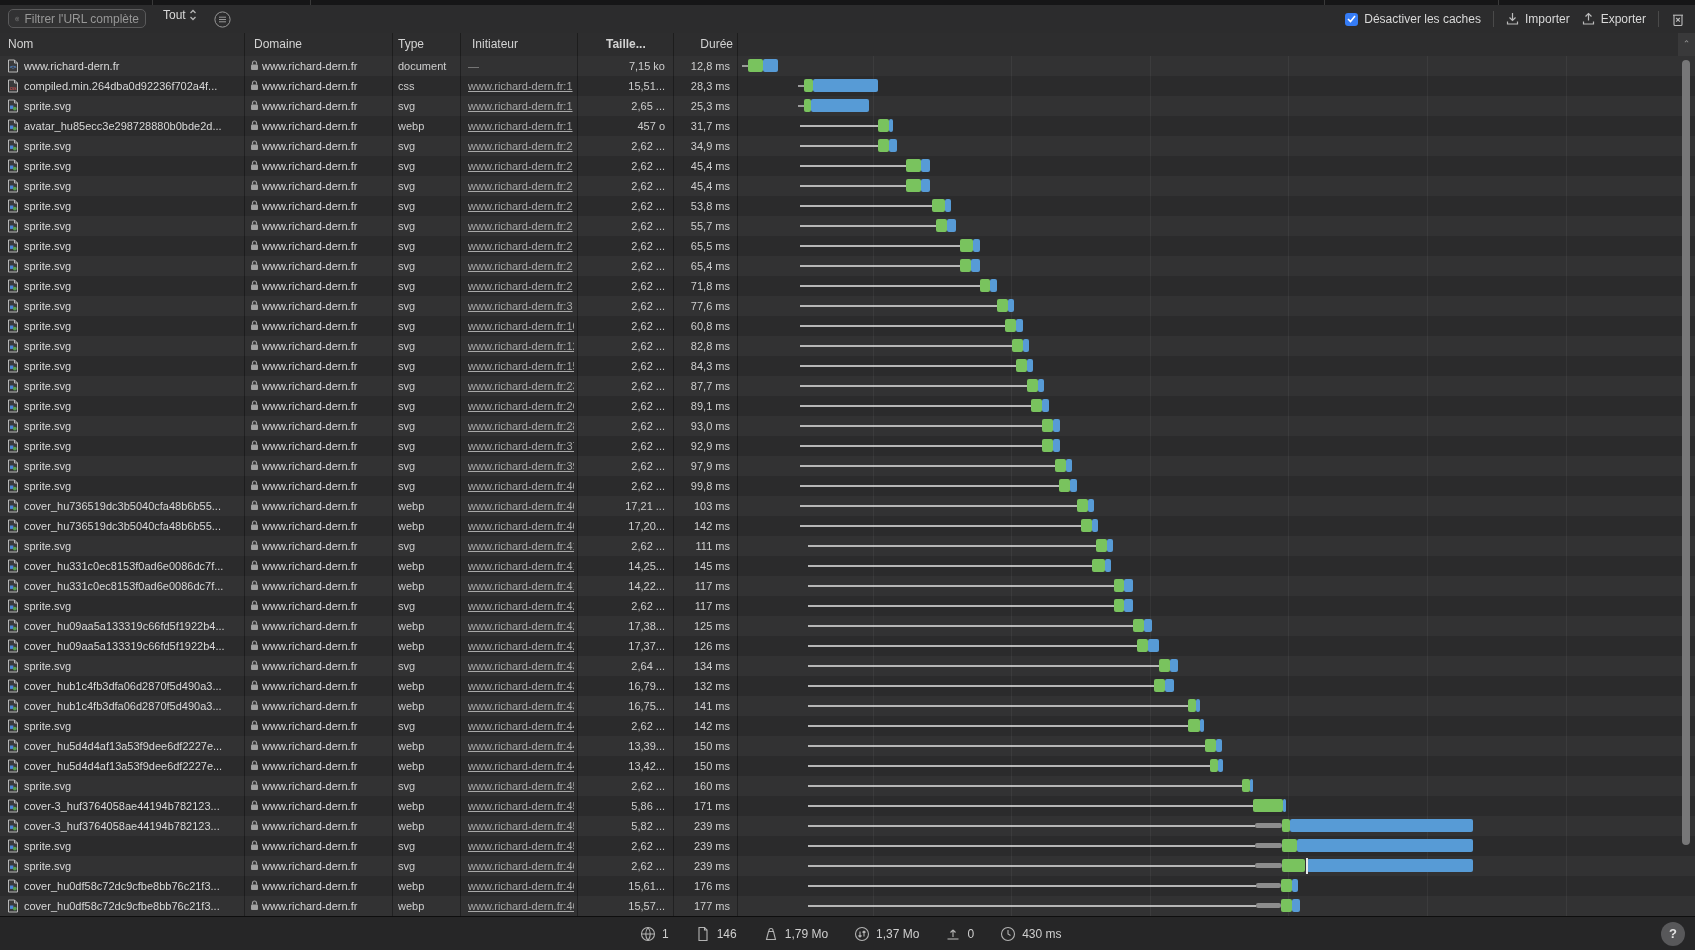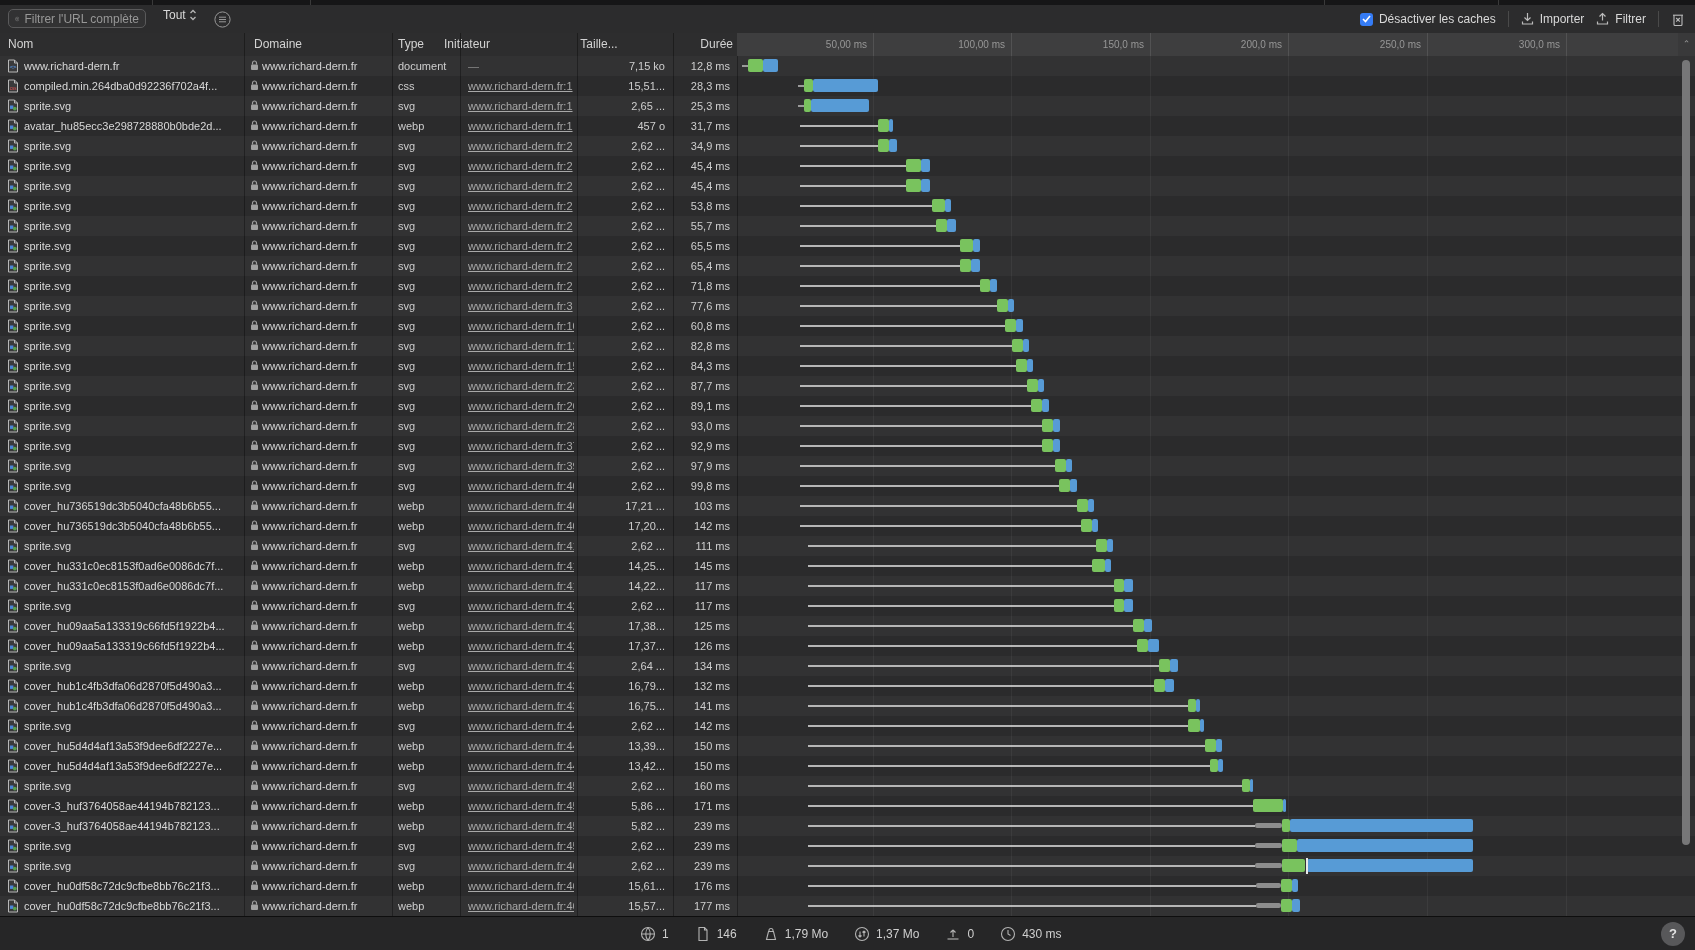--- a/index.html
+++ b/index.html
@@ -125,61 +125,47 @@
         <path d="M1.5 9.5 V12 H11.5 V9.5" fill="none" stroke="#bcbcbc" stroke-width="1.2"></path>
       </svg>
       <span>Importer</span>
     </div>
     <div class="tb-item">
       <svg width="13" height="14" viewBox="0 0 13 14">
         <line x1="6.5" y1="8.5" x2="6.5" y2="1.5" stroke="#bcbcbc" stroke-width="1.2"></line>
         <polyline points="3.5,4.5 6.5,1.5 9.5,4.5" fill="none" stroke="#bcbcbc" stroke-width="1.2"></polyline>
         <path d="M1.5 9.5 V12 H11.5 V9.5" fill="none" stroke="#bcbcbc" stroke-width="1.2"></path>
       </svg>
-      <span>Filtrer</span>
+      <span>Exporter</span>
     </div>
     <div class="vsep"></div>
     <div class="tb-item">
       <svg width="14" height="15" viewBox="0 0 14 15">
         <line x1="2" y1="3.2" x2="12" y2="3.2" stroke="#bcbcbc" stroke-width="1.1"></line>
         <path d="M3 3.2 V12.5 A1 1 0 0 0 4 13.5 H10 A1 1 0 0 0 11 12.5 V3.2" fill="none" stroke="#bcbcbc" stroke-width="1.1"></path>
         <line x1="5.2" y1="6" x2="8.8" y2="9.6" stroke="#bcbcbc" stroke-width="1.1"></line>
         <line x1="8.8" y1="6" x2="5.2" y2="9.6" stroke="#bcbcbc" stroke-width="1.1"></line>
       </svg>
     </div>
   </div>
 </div>
 
 <div id="thead" class="abs">
     <div class="hcell" style="left: 8px;">Nom</div>
     <div class="hcell" style="left: 254px;">Domaine</div>
     <div class="hcell" style="left: 398px;">Type</div>
-    <div class="hcell" style="left: 444px;">Initiateur</div>
-    <div class="hcell" style="left: 556px; width: 86px; text-align: center;">Taille...</div>
+    <div class="hcell" style="left: 472px;">Initiateur</div>
+    <div class="hcell" style="left: 606px; width: 86px; text-align: left; font-weight: bold;">Taille...</div>
     <div class="hcell" style="left: 673px; width: 60px; text-align: right;">Durée</div>
     <div class="hsep" style="left: 244px;"></div>
     <div class="hsep" style="left: 392px;"></div>
     <div class="hsep" style="left: 460px;"></div>
     <div class="hsep" style="left: 577px;"></div>
     <div class="hsep" style="left: 673px;"></div>
     <div class="hsep" style="left: 737px;"></div>
-    <div id="graph-head">
-      <div class="tick-label" style="left: 50px;">50,00 ms</div>
-      <div class="tick-sep" style="left: 136px;"></div>
-      <div class="tick-label" style="left: 188px;">100,00 ms</div>
-      <div class="tick-sep" style="left: 274px;"></div>
-      <div class="tick-label" style="left: 327px;">150,0 ms</div>
-      <div class="tick-sep" style="left: 413px;"></div>
-      <div class="tick-label" style="left: 465px;">200,0 ms</div>
-      <div class="tick-sep" style="left: 551px;"></div>
-      <div class="tick-label" style="left: 604px;">250,0 ms</div>
-      <div class="tick-sep" style="left: 690px;"></div>
-      <div class="tick-label" style="left: 743px;">300,0 ms</div>
-      <div class="tick-sep" style="left: 829px;"></div>
-    </div>
     <div id="scroll-corner">⌃</div>
   </div>
 
 <div id="rows" class="abs">
     <div class="row odd">
       <span class="row-icon">
         <svg width="14" height="14" viewBox="0 0 14 14">
           <path d="M2.5 1 H8.5 L11.5 4 V13 H2.5 Z" fill="#3a3a3b" stroke="#b8b8b8" stroke-width="1"></path>
           <path d="M8.5 1 V4 H11.5" fill="none" stroke="#b8b8b8" stroke-width="1"></path>
           <text x="7" y="10" text-anchor="middle" font-size="6" fill="#5aa2ff" font-family="DejaVu Sans Mono, monospace">&lt;&gt;</text>

